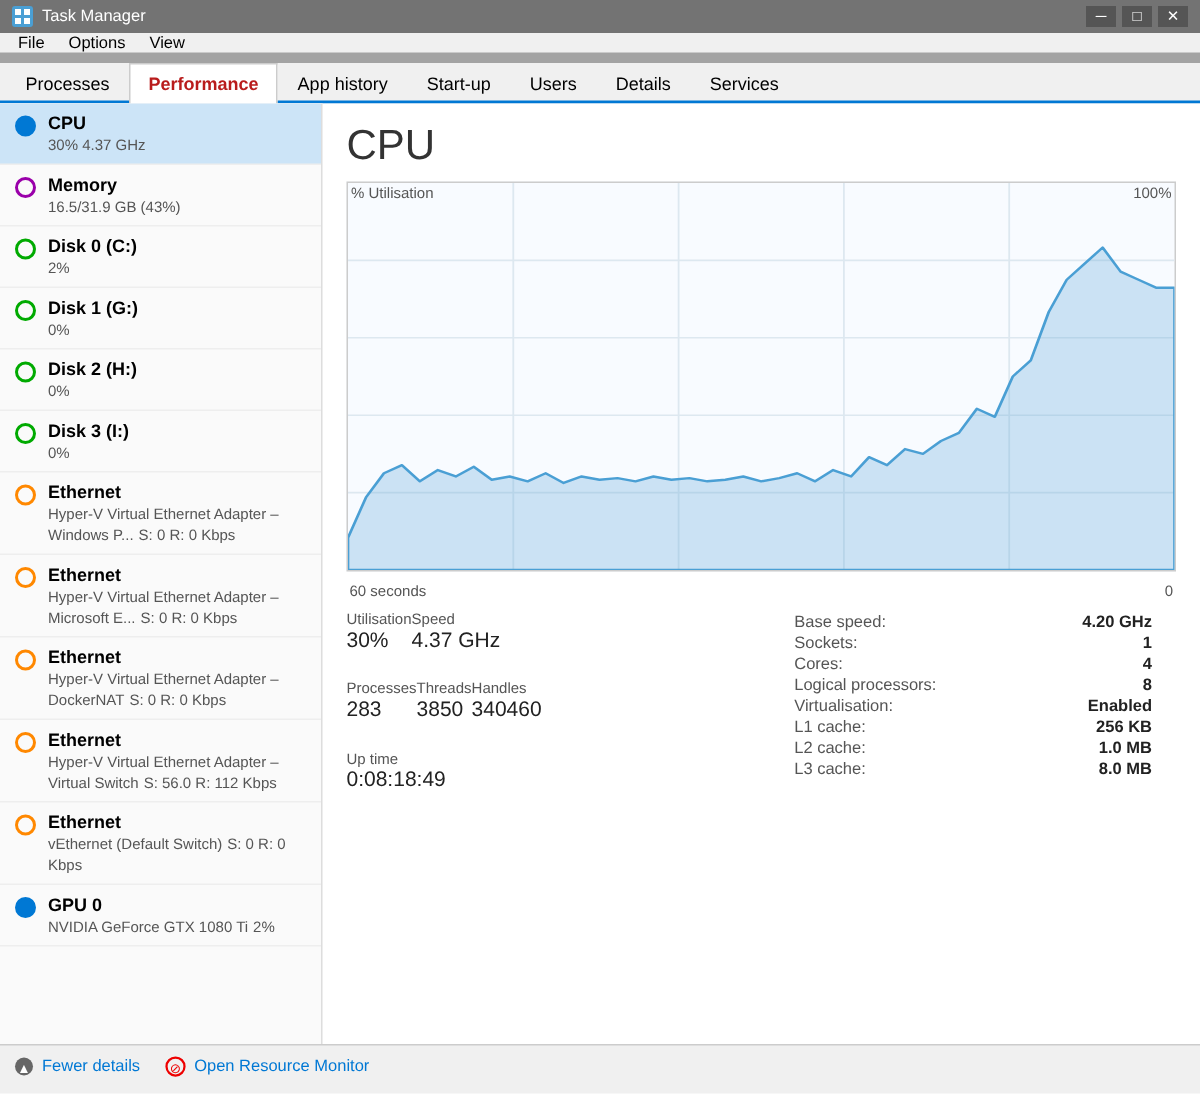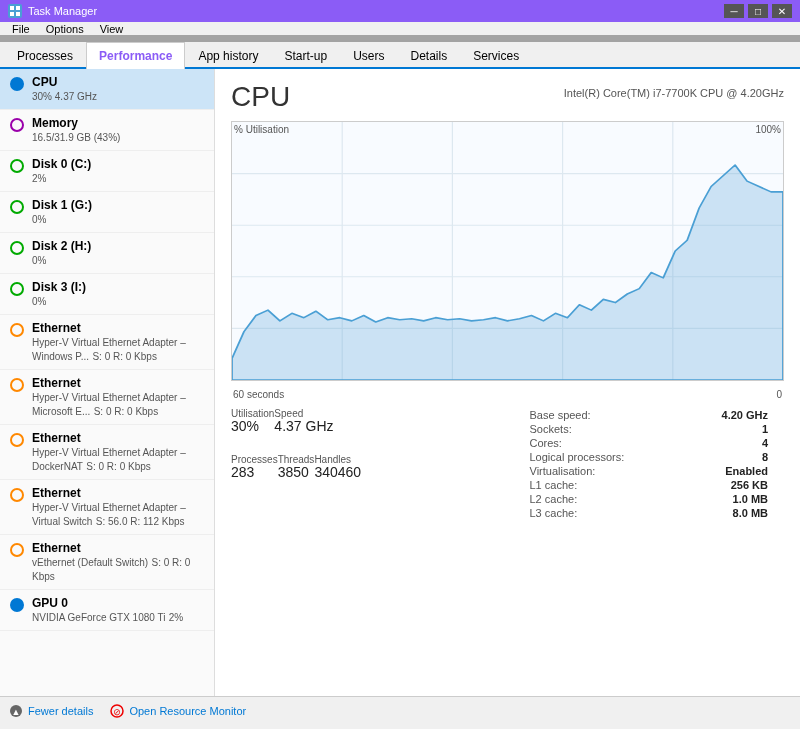--- a/index.html
+++ b/index.html
@@ -5,21 +5,21 @@
     * { margin: 0; padding: 0; box-sizing: border-box; }
     body {
       font-family: 'Segoe UI', Tahoma, Geneva, Verdana, sans-serif;
       font-size: 12px;
       background: #f0f0f0;
       width: 800px;
       height: 729px;
       overflow: hidden;
     }
     .title-bar {
-      background: #8b5cf6;
+      background: #737373;
       color: #fff;
       display: flex;
       align-items: center;
       justify-content: space-between;
       padding: 4px 8px;
       height: 22px;
     }
     .title-bar-left {
       display: flex;
       align-items: center;
@@ -77,21 +77,21 @@
       cursor: pointer;
       border: 1px solid transparent;
       border-bottom: none;
       margin-bottom: -2px;
     }
     .tab.active {
       background: #fff;
       border-color: #ccc;
       border-bottom-color: #fff;
       font-weight: 600;
-      color: #8b5cf6;
+      color: #b91c1c;
     }
     .main-content {
       display: flex;
       height: calc(729px - 22px - 20px - 32px - 28px);
       background: #fff;
     }
     .sidebar {
       width: 215px;
       border-right: 1px solid #ddd;
       overflow-y: auto;
@@ -395,21 +395,20 @@
         <small>2%</small>
       </div>
     </div>
 
   </div>
 
   <div class="detail-panel">
 
     <div class="detail-header">
       <span class="detail-title">CPU</span>
-      <span class="detail-subtitle">Intel(R) Core(TM) i7-7700K CPU @ 4.20GHz</span>
     </div>
 
     <div class="chart-area">
       <span class="chart-y-label">% Utilisation</span>
       <span class="chart-y-max">100%</span>
       <svg class="chart-svg" viewBox="0 0 460 240" preserveAspectRatio="none">
 
         <line x1="0" y1="48" x2="460" y2="48" class="grid-lines"></line>
         <line x1="0" y1="96" x2="460" y2="96" class="grid-lines"></line>
         <line x1="0" y1="144" x2="460" y2="144" class="grid-lines"></line>
@@ -500,20 +499,24 @@
           <div class="stat-row">
             <span class="stat-label">Threads</span>
             <span class="stat-value small">3850</span>
           </div>
           <div class="stat-row">
             <span class="stat-label">Handles</span>
             <span class="stat-value small">340460</span>
           </div>
         </div>
 
+        <div class="stat-row">
+          <span class="stat-label">Up time</span>
+          <span class="stat-value">0:08:18:49</span>
+        </div>
 
       </div>
 
       <div class="stats-right">
         <div class="right-info-table">
           <div class="right-info-row">
             <span class="right-info-label">Base speed:</span>
             <span class="right-info-value">4.20 GHz</span>
           </div>
           <div class="right-info-row">

